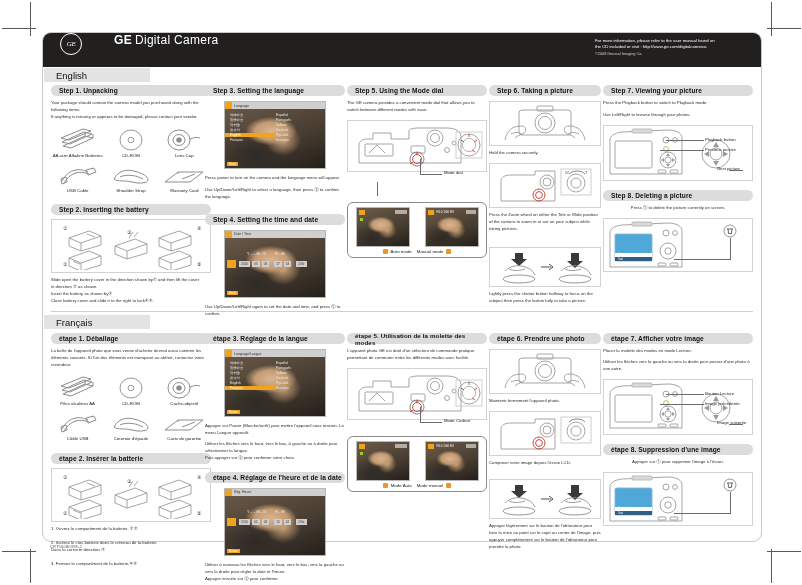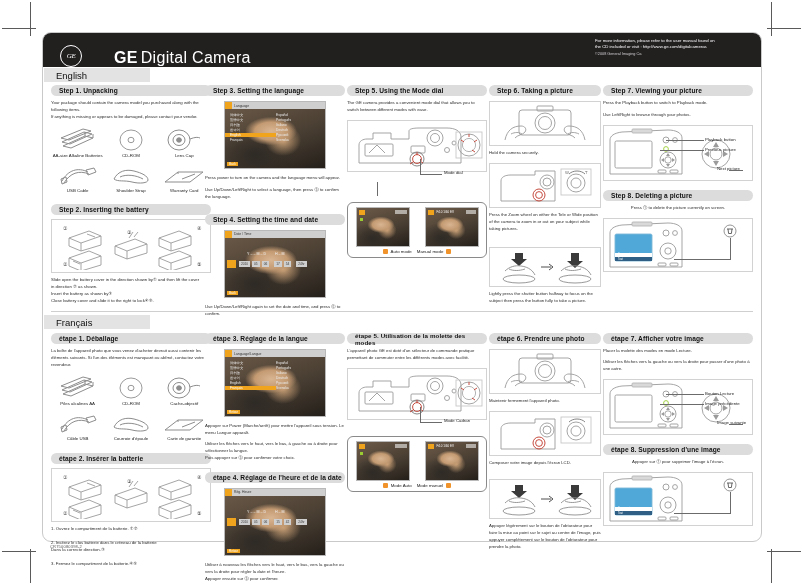--- a/index.html
+++ b/index.html
@@ -12,25 +12,25 @@
   .mark.h{height:1px;width:34px;}
 
   
   .sheet{position:absolute;left:42px;top:32px;width:718px;height:508px;
          background:#fff;border:1px solid #c9c9c9;border-radius:9px;
          box-shadow:0 0 0 0 rgba(0,0,0,0);}
   .sheet:after{content:"";position:absolute;left:0;top:0;right:0;bottom:0;border-radius:9px;pointer-events:none;}
 
   
   .hdr{position:absolute;left:0;top:0;width:718px;height:34px;background:#221f1f;
-       border-top-left-radius:8px;border-top-right-radius:8px;display:flex;align-items:flex-end;}
+       border-top-left-radius:8px;border-top-right-radius:8px;display:flex;align-items:flex-start;}
   .ge-logo{width:20px;height:20px;border-radius:50%;border:1.3px solid #fff;margin-left:17px;
            display:flex;align-items:center;justify-content:center;color:#fff;font-size:7px;
            font-family:"Liberation Serif",serif;font-style:italic;letter-spacing:-0.5px;}
-  .brand{margin-left:32px;color:#fff;font-size:16px;letter-spacing:.3px;}
+  .brand{margin-left:32px;color:#fff;font-size:12px;letter-spacing:.3px;}
   .brand b{font-weight:700;}
   .brand span{font-weight:400;margin-left:3px;}
   .qsg{position:absolute;left:0;right:0;text-align:center;color:#fff;font-size:25px;
        letter-spacing:.2px;font-weight:400;top:3px;}
   .hdr-note{position:absolute;right:9px;top:5px;width:157px;color:#fff;font-size:4.3px;line-height:1.5;text-align:left;}
   .hdr-note .c{color:#cfcfcf;font-size:3.8px;display:block;margin-top:1.5px;}
 
   
   .langtab{position:absolute;background:#e3e3e3;height:14px;left:1px;width:94px;
            display:flex;align-items:center;padding-left:12px;font-size:9.5px;color:#111;}

